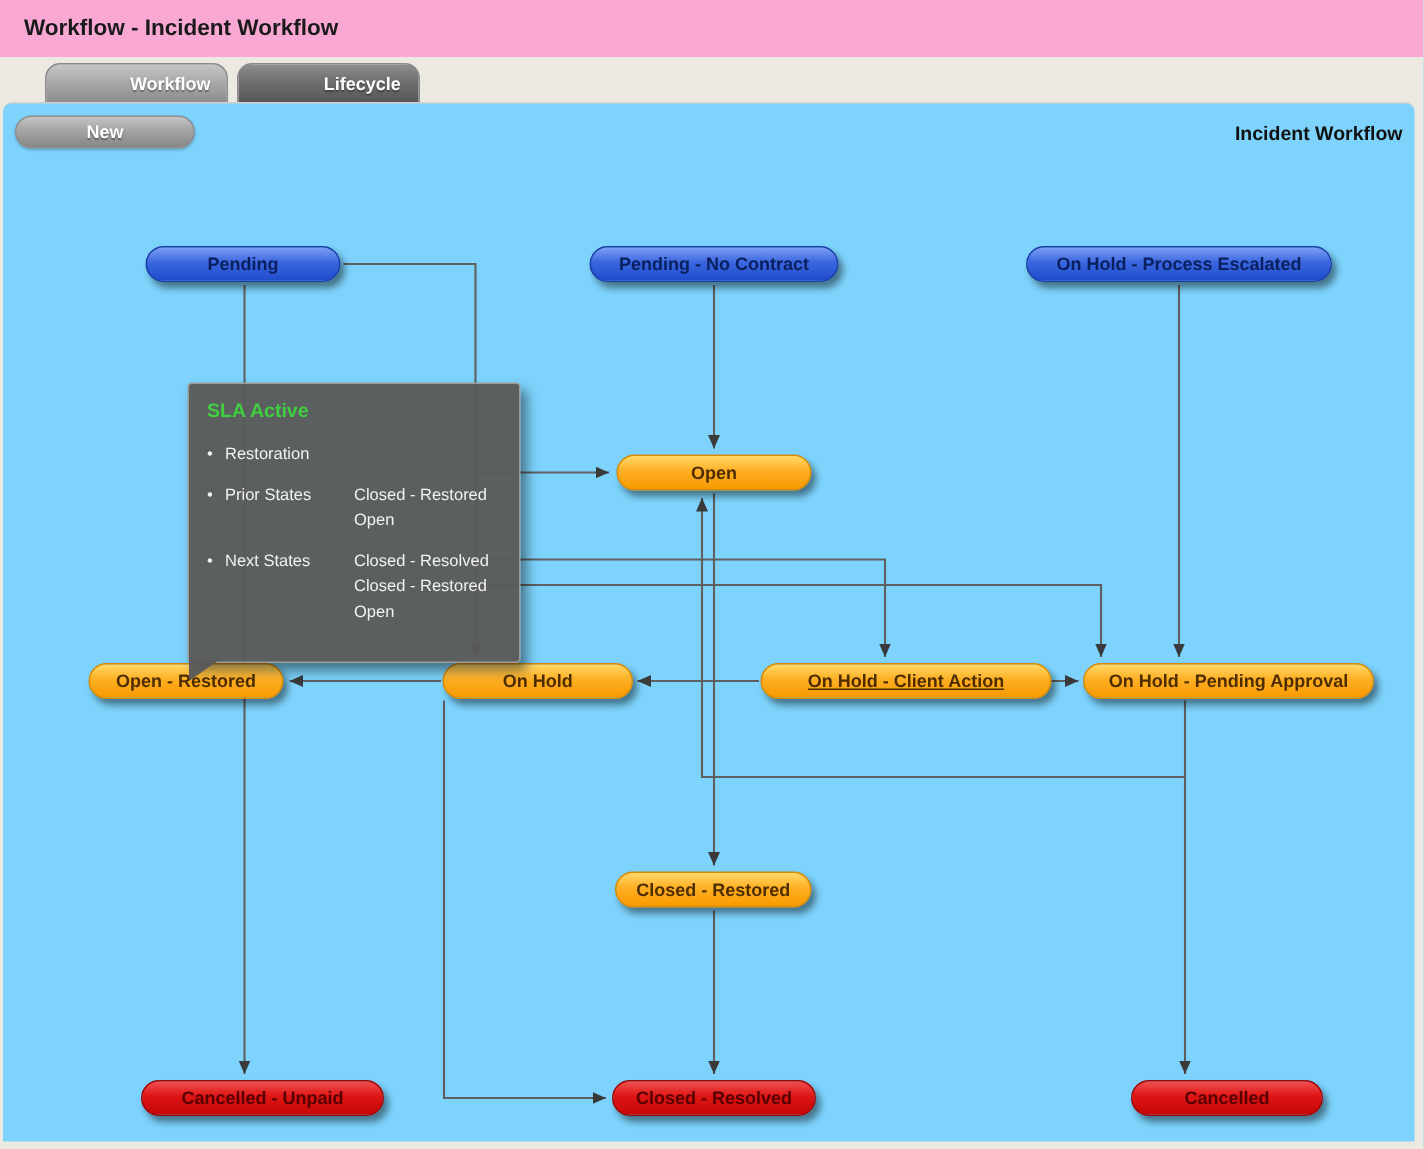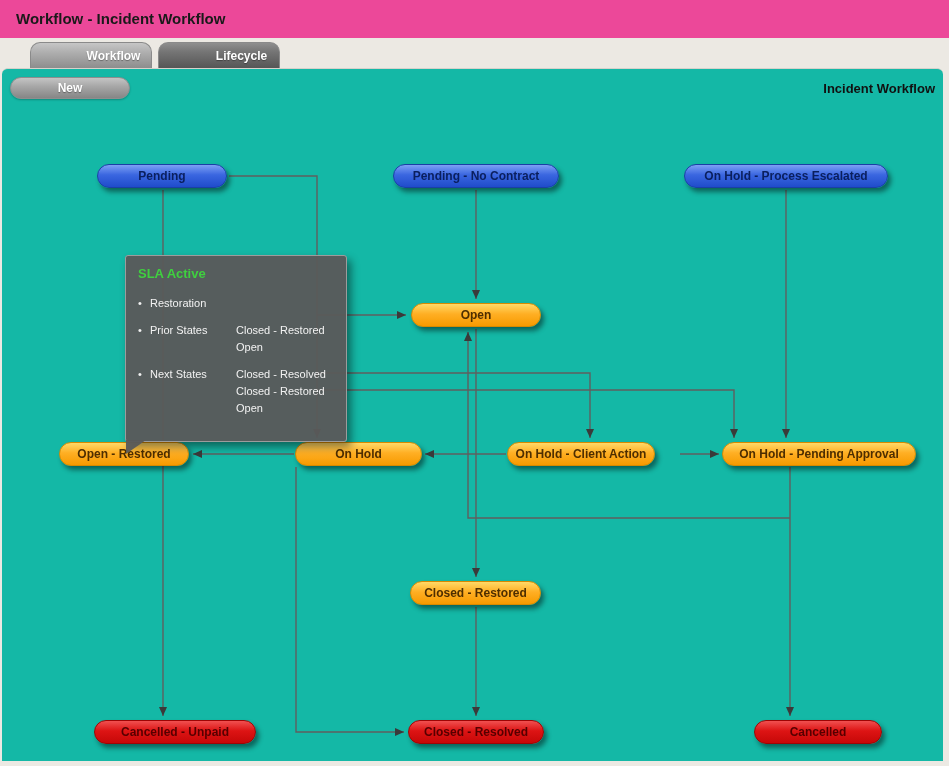--- a/index.html
+++ b/index.html
@@ -1,32 +1,32 @@
 <!DOCTYPE html>
 <html><head>
 <meta charset="utf-8">
 <style>
   * { margin:0; padding:0; box-sizing:border-box; }
   body { font-family:"Liberation Sans", sans-serif; background:#d8d4cd; }
   .screen { position:relative; width:949px; height:766px; background:#ece9e3; overflow:hidden; }
 
   
-  .titlebar { position:absolute; left:0; top:0; width:100%; height:38px; background:#ec4899; }
+  .titlebar { position:absolute; left:0; top:0; width:100%; height:38px; background:#f9a8d4; }
   .titlebar .title { position:absolute; left:16px; top:10px; font-size:15px; font-weight:bold; color:#1a1a1a; }
 
   
   .tab { position:absolute; top:42px; height:26px; width:122px; border-radius:10px 10px 0 0;
          display:flex; align-items:center; justify-content:center;
          font-size:12px; font-weight:bold; color:#ffffff; cursor:pointer;
          border:1px solid #8a8a8a; border-bottom:none; text-shadow:0 1px 1px rgba(0,0,0,.35);padding-left:45px; }
   .tab.active   { left:30px;  background:linear-gradient(#c6c6c6,#b0b0b0 35%,#8d8d8d); }
   .tab.inactive { left:158px; background:linear-gradient(#8f8f8f,#757575 35%,#565656);text-align:right; }
 
   
-  .content { position:absolute; left:2px; right:6px; top:68px; bottom:5px; background:#14b8a6;
+  .content { position:absolute; left:2px; right:6px; top:68px; bottom:5px; background:#7dd3fc;
              border-radius:6px 6px 0 0; border-top:1px solid #d6d2cb; }
 
   
   .btn-new { position:absolute; left:8px; top:8px; width:120px; height:22px; border-radius:11px;
              background:linear-gradient(#c4c4c4,#a8a8a8 40%,#868686); border:1px solid #8e8e8e;
              color:#ffffff; font-size:12px; font-weight:bold; display:flex; align-items:center; justify-content:center;
              text-shadow:0 1px 1px rgba(0,0,0,.35); cursor:pointer; box-shadow:0 1px 2px rgba(0,0,0,.25); }
   .context-label { position:absolute; right:8px; top:12px; font-size:13px; font-weight:bold; color:#111; }
 
   
@@ -110,21 +110,21 @@
     </div>
   <div class="node orange" style="left:411px; top:303px; width:130px;">
       <span>Open</span>
     </div>
   <div class="node orange" style="left:59px;  top:442px; width:130px;">
       <span>Open - Restored</span>
     </div>
   <div class="node orange" style="left:295px; top:442px; width:127px;">
       <span>On Hold</span>
     </div>
-  <div class="node orange" style="left:507px; top:442px; width:148px;">
+  <div class="node orange" style="left:507px; top:442px; width:194px;text-decoration:underline;">
       <span>On Hold - Client Action</span>
     </div>
   <div class="node orange" style="left:722px; top:442px; width:194px;">
       <span>On Hold - Pending Approval</span>
     </div>
   <div class="node orange" style="left:410px; top:581px; width:131px;">
       <span>Closed - Restored</span>
     </div>
   <div class="node red" style="left:94px;  top:720px; width:162px;">
       <span>Cancelled - Unpaid</span>

